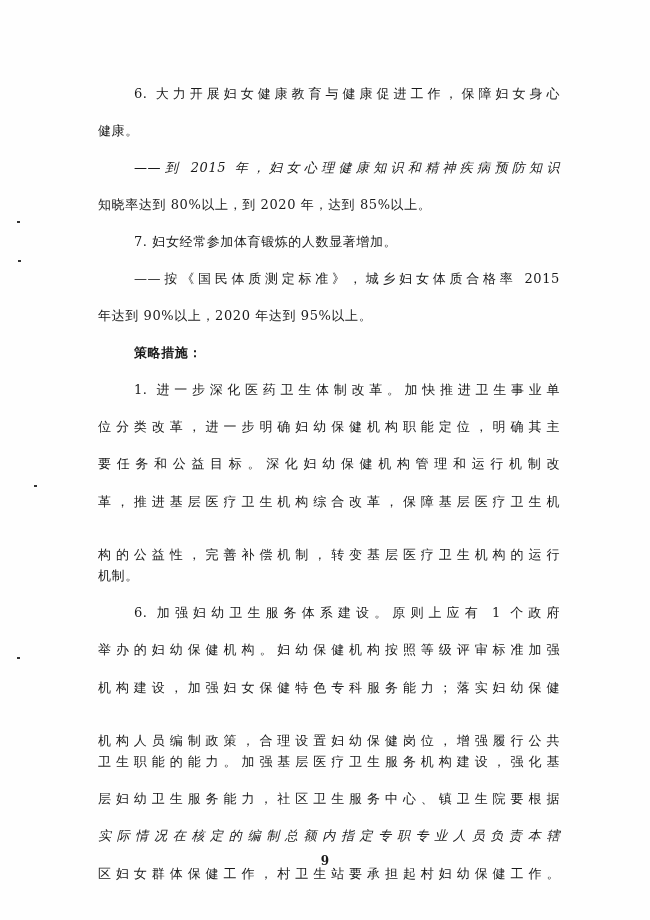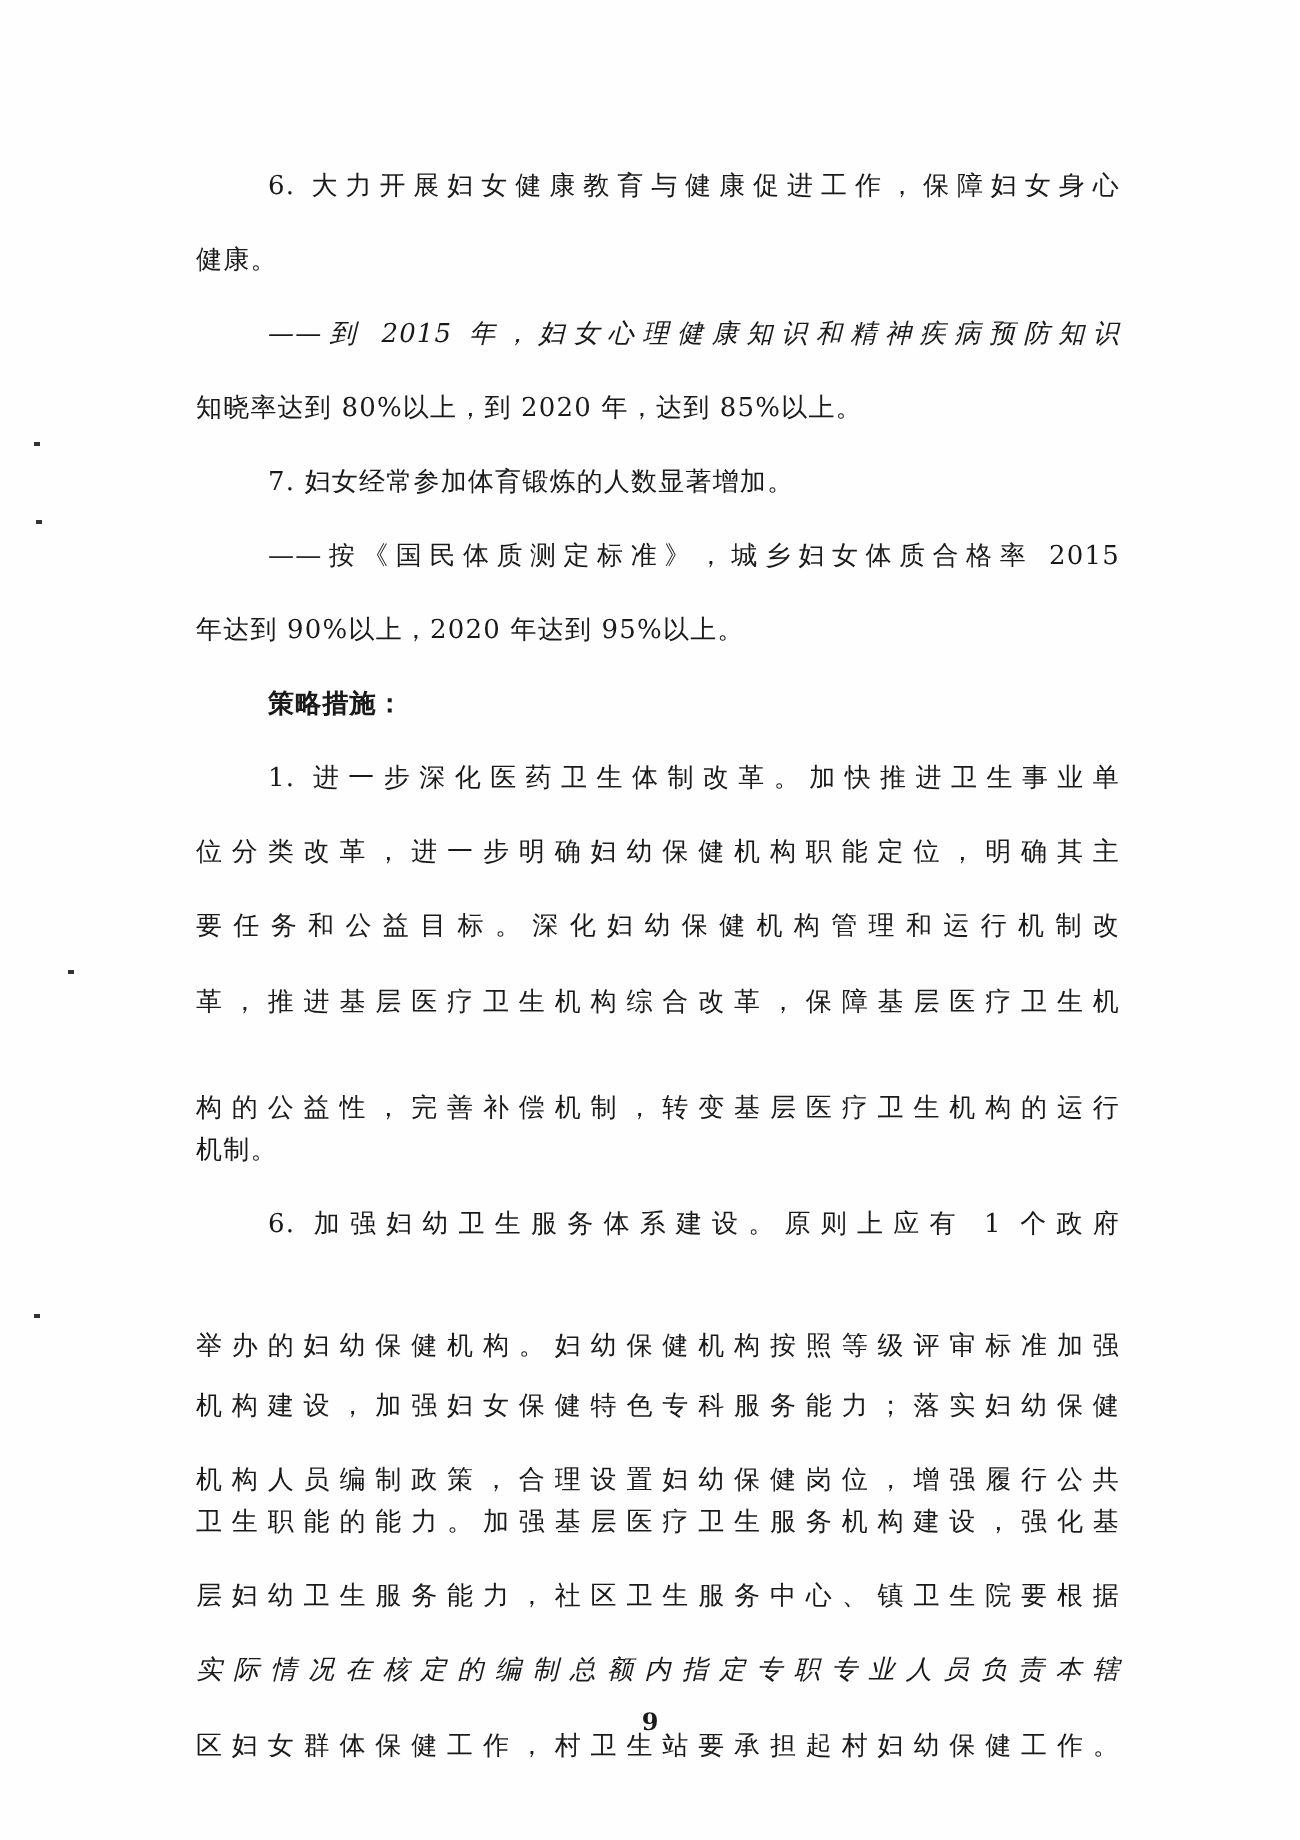--- a/index.html
+++ b/index.html
@@ -27,25 +27,25 @@
       <div class="line indent" style="top: 267px;">——按《国民体质测定标准》，城乡妇女体质合格率 2015</div>
       <div class="line short" style="top: 304px;">年达到 90%以上，2020 年达到 95%以上。</div>
       <div class="line indent short bold" style="top: 341px;">策略措施：</div>
       <div class="line indent" style="top: 378px;">1. 进一步深化医药卫生体制改革。加快推进卫生事业单</div>
       <div class="line" style="top: 415.2px;">位分类改革，进一步明确妇幼保健机构职能定位，明确其主</div>
       <div class="line" style="top: 452.4px;">要任务和公益目标。深化妇幼保健机构管理和运行机制改</div>
       <div class="line" style="top: 489.6px;">革，推进基层医疗卫生机构综合改革，保障基层医疗卫生机</div>
       <div class="line" style="top: 526.8px; margin-top: 16px;">构的公益性，完善补偿机制，转变基层医疗卫生机构的运行</div>
       <div class="line short" style="top: 564px;">机制。</div>
       <div class="line indent" style="top: 601.2px;">6. 加强妇幼卫生服务体系建设。原则上应有 1 个政府</div>
-      <div class="line" style="top: 638.4px; margin-top: 24px;">举办的妇幼保健机构。妇幼保健机构按照等级评审标准加强</div>
-      <div class="line" style="top: 675.6px; margin-top: 16px;">机构建设，加强妇女保健特色专科服务能力；落实妇幼保健</div>
+      <div class="line" style="top: 638.4px;">举办的妇幼保健机构。妇幼保健机构按照等级评审标准加强</div>
+      <div class="line" style="top: 675.6px;">机构建设，加强妇女保健特色专科服务能力；落实妇幼保健</div>
       <div class="line" style="top: 729px;">机构人员编制政策，合理设置妇幼保健岗位，增强履行公共</div>
       <div class="line" style="top: 750px;">卫生职能的能力。加强基层医疗卫生服务机构建设，强化基</div>
-      <div class="line" style="top: 787.2px;">层妇幼卫生服务能力，社区卫生服务中心、镇卫生院要根据</div>
+      <div class="line" style="top: 787.2px; font-family: Liberation Serif, serif;">层妇幼卫生服务能力，社区卫生服务中心、镇卫生院要根据</div>
       <div class="line" style="top: 824.4px; font-style: italic;">实际情况在核定的编制总额内指定专职专业人员负责本辖</div>
       <div class="line" style="top: 861.6px;">区妇女群体保健工作，村卫生站要承担起村妇幼保健工作。</div>
     </div>
   <div class="page-num">9</div>
   <div class="speck" style="left:17px;top:221px;"></div>
   <div class="speck" style="left:18px;top:260px;"></div>
   <div class="speck" style="left:34px;top:485px;"></div>
   <div class="speck" style="left:17px;top:657px;"></div>
 </div>
 

